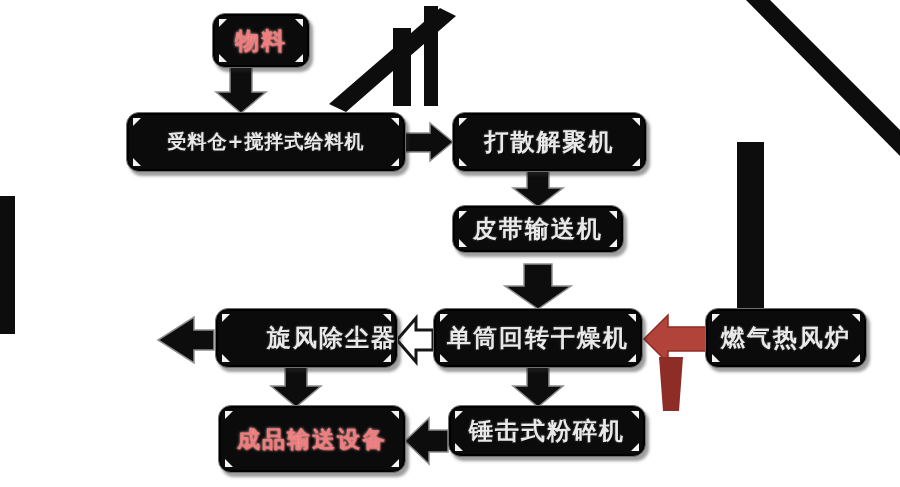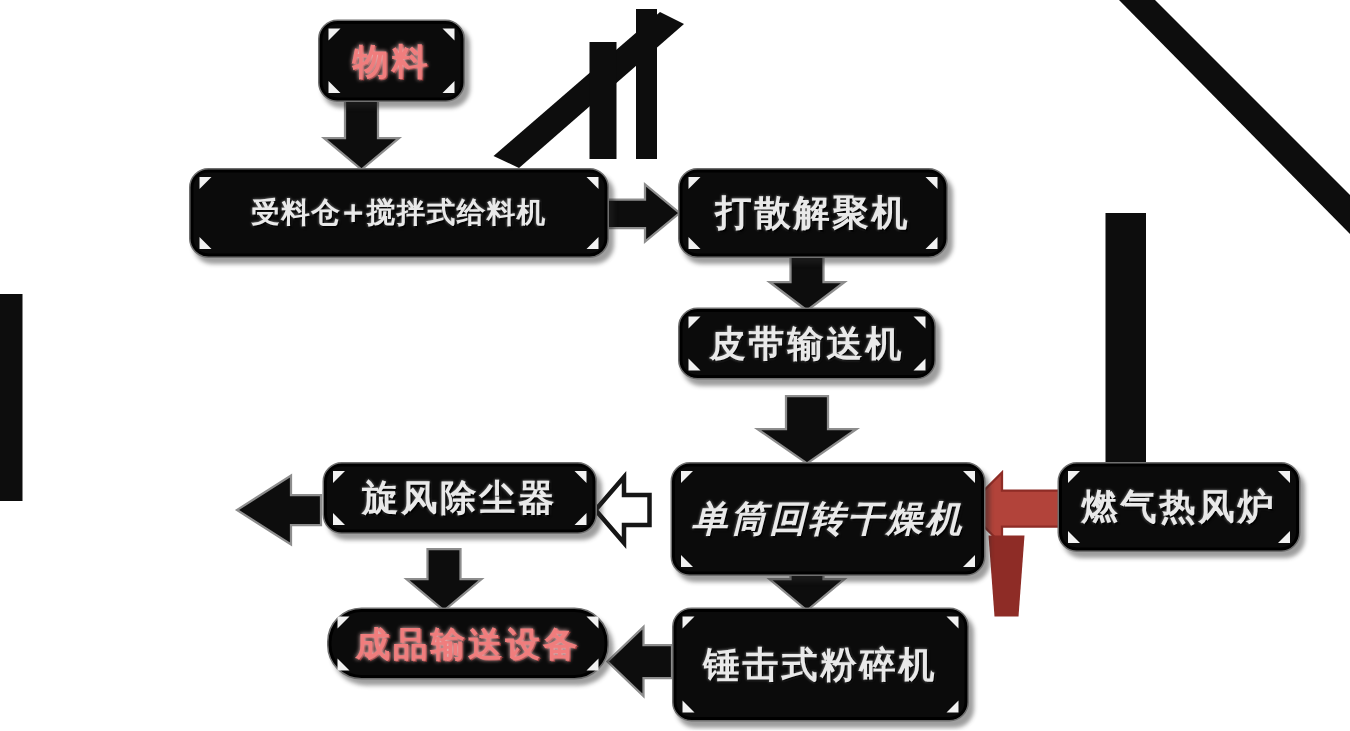--- a/index.html
+++ b/index.html
@@ -60,70 +60,70 @@
   </div>
 
   <div class="node" style="left:126px;top:112px;width:280px;height:60px;">
     <i class="ck tl"></i>
       <i class="ck tr"></i>
     <i class="ck bl"></i>
       <i class="ck br"></i>
     <span class="lbl lbl-sm">受料仓+搅拌式给料机</span>
   </div>
 
-  <div class="node" style="left:452px;top:112px;width:180px;height:60px;">
+  <div class="node" style="left:452px;top:112px;width:195px;height:60px;">
     <i class="ck tl"></i>
       <i class="ck tr"></i>
     <i class="ck bl"></i>
       <i class="ck br"></i>
     <span class="lbl">打散解聚机</span>
   </div>
 
   <div class="node" style="left:452px;top:205px;width:172px;height:48px;">
     <i class="ck tl"></i>
       <i class="ck tr"></i>
     <i class="ck bl"></i>
       <i class="ck br"></i>
     <span class="lbl">皮带输送机</span>
   </div>
 
-  <div class="node" style="left:447px;top:308px;width:210px;height:76px;font-style:italic;">
+  <div class="node" style="left:433px;top:308px;width:210px;height:60px;">
     <i class="ck tl"></i>
       <i class="ck tr"></i>
     <i class="ck bl"></i>
       <i class="ck br"></i>
     <span class="lbl">单筒回转干燥机</span>
   </div>
 
   <div class="node" style="left:705px;top:308px;width:162px;height:60px;justify-content:center;">
     <i class="ck tl"></i>
       <i class="ck tr"></i>
     <i class="ck bl"></i>
       <i class="ck br"></i>
     <span class="lbl">燃气热风炉</span>
   </div>
 
-  <div class="node" style="left:215px;top:308px;width:183px;height:48px;">
+  <div class="node" style="left:215px;top:308px;width:183px;height:60px;justify-content:flex-end;">
     <i class="ck tl"></i>
       <i class="ck tr"></i>
     <i class="ck bl"></i>
       <i class="ck br"></i>
     <span class="lbl">旋风除尘器</span>
   </div>
 
 
-  <div class="node" style="left:218px;top:405px;width:188px;height:48px;border-radius:23px;">
+  <div class="node" style="left:218px;top:405px;width:188px;height:68px;">
     <i class="ck tl"></i>
       <i class="ck tr"></i>
     <i class="ck bl"></i>
       <i class="ck br"></i>
     <span class="lbl lbl-red" style="font-size:23px;">成品输送设备</span>
   </div>
 
-  <div class="node" style="left:448px;top:405px;width:198px;height:76px;">
+  <div class="node" style="left:448px;top:405px;width:198px;height:52px;">
     <i class="ck tl"></i>
       <i class="ck tr"></i>
     <i class="ck bl"></i>
       <i class="ck br"></i>
     <span class="lbl">锤击式粉碎机</span>
   </div>
 
 </div>
 
 </body></html>

